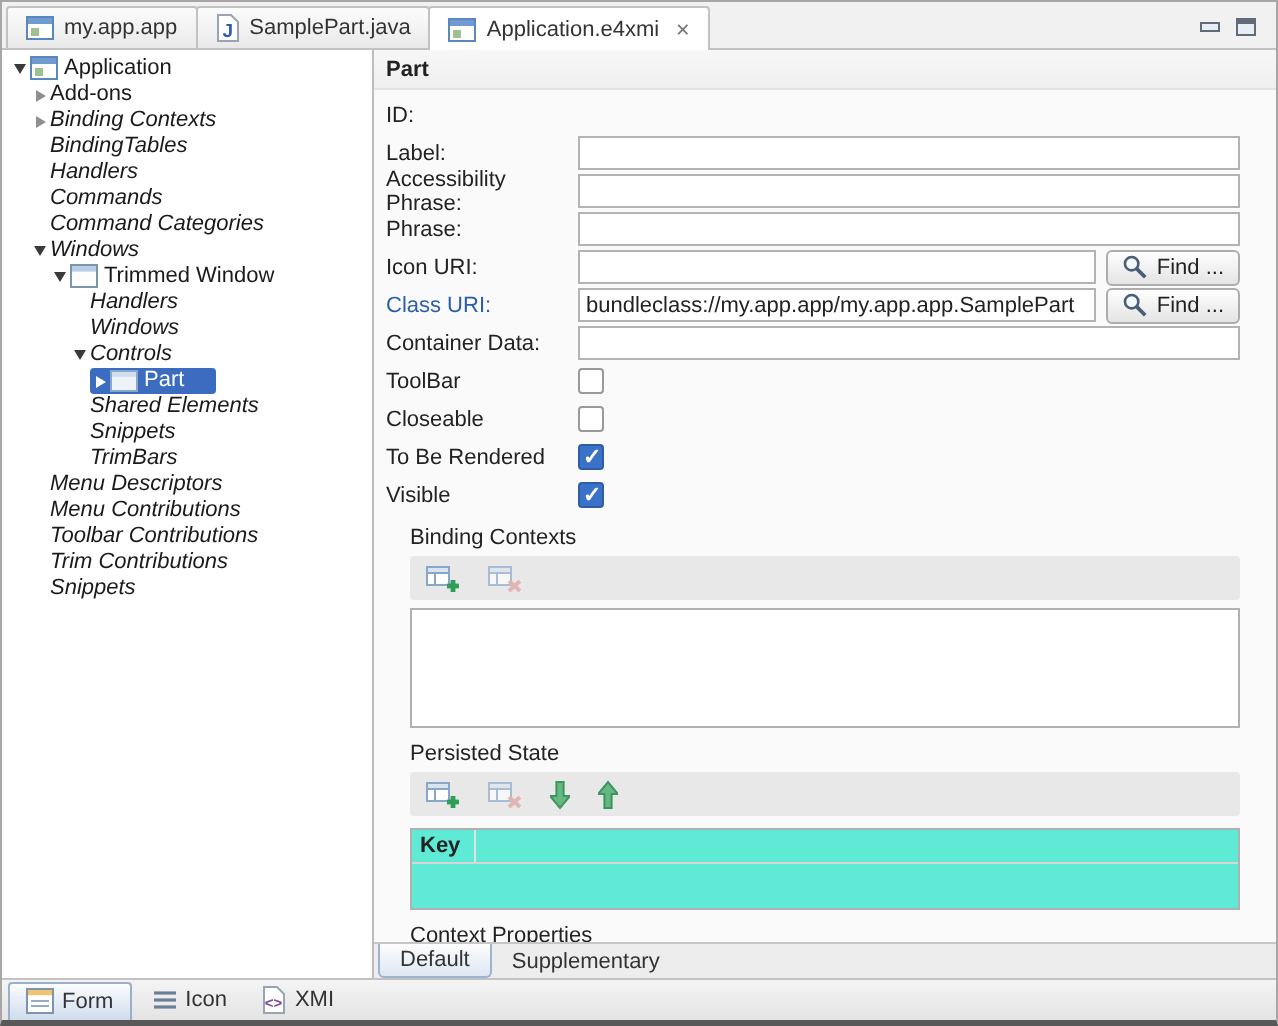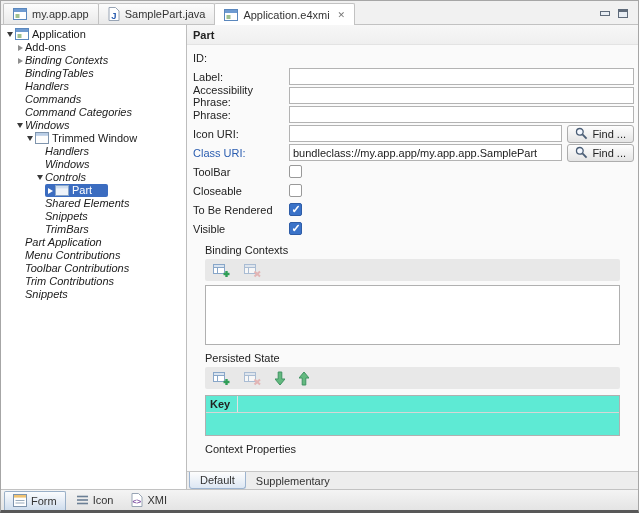--- a/index.html
+++ b/index.html
@@ -30,21 +30,21 @@
   .ticon{flex:none;margin-right:3px;display:flex;align-items:center}
   .tlabel{font-size:11px;line-height:13px;color:#1a1a1a}
   .it .tlabel{font-style:italic}
   .selbox{display:flex;align-items:center;background:#3b6cc0;border-radius:2px;height:13px;padding-right:16px}
   .selbox .tlabel{color:#fff}
 
   
   .formpane{flex:1;display:flex;flex-direction:column;background:#fafafa;position:relative;min-width:0}
   .form-header{height:20px;flex:none;display:flex;align-items:center;padding-left:6px;font-weight:bold;color:#222;background:linear-gradient(#f7f7f7,#efefef);border-bottom:1px solid #e3e3e3}
   .form-body{flex:1;overflow:hidden;padding:2px 0 0 6px;position:relative}
-  .frow{display:flex;align-items:center;height:17px;margin:2px 4px 2px 0}
+  .frow{display:flex;align-items:center;height:17px;margin:2px 18px 2px 0}
   .flabel{width:96px;flex:none;color:#222}
   .flabel.link{color:#2a5db0;cursor:pointer}
   .finput{flex:1;height:17px;border:1px solid #b3b3b3;background:#fff;font:11px "Liberation Sans",sans-serif;padding:0 3px;color:#222;min-width:0}
   .findbtn{flex:none;margin-left:5px;height:18px;display:flex;align-items:center;gap:4px;padding:0 7px;border:1px solid #adadad;border-radius:3px;background:linear-gradient(#fefefe,#e4e4e4);color:#222;font:11px "Liberation Sans",sans-serif;cursor:default}
   .cbox{width:13px;height:13px;border:1px solid #999;background:#fff;border-radius:2px;position:relative;flex:none}
   .cbox.checked{background:#3a72c8;border-color:#2e5ca6}
   .cbox.checked::after{content:"✓";position:absolute;left:1.5px;top:-1.5px;color:#fff;font-size:11px;font-weight:bold}
   .section{margin:0 18px 0 12px}
   .sec-title{color:#222;margin:7px 0 3px}
   .sec-toolbar{height:22px;background:#e8e8e8;border-radius:2px;display:flex;align-items:center;gap:14px;padding:0 8px}
@@ -274,21 +274,21 @@
         <span class="tlabel">Snippets</span>
       </div>
       <div class="trow d3 it">
         <span class="ind"></span>
           <span class="exp"></span>
         <span class="tlabel">TrimBars</span>
       </div>
       <div class="trow d1 it">
         <span class="ind"></span>
           <span class="exp"></span>
-        <span class="tlabel">Part Application</span>
+        <span class="tlabel">Menu Descriptors</span>
       </div>
       <div class="trow d1 it">
         <span class="ind"></span>
           <span class="exp"></span>
         <span class="tlabel">Menu Contributions</span>
       </div>
       <div class="trow d1 it">
         <span class="ind"></span>
           <span class="exp"></span>
         <span class="tlabel">Toolbar Contributions</span>
@@ -337,20 +337,24 @@
         <div class="frow">
           <span class="flabel link">Class URI:</span>
           <input class="finput" value="bundleclass://my.app.app/my.app.app.SamplePart" style="">
           <button class="findbtn">
             <svg width="13" height="13">
                 <use href="#sym-mag"></use>
               </svg>
             <span>Find ...</span>
           </button>
         </div>
+        <div class="frow">
+          <span class="flabel">Container Data:</span>
+          <input class="finput" value="" style="">
+        </div>
 
         <div class="frow">
           <span class="flabel">ToolBar</span>
           <span class="cbox"></span>
         </div>
         <div class="frow">
           <span class="flabel">Closeable</span>
           <span class="cbox"></span>
         </div>
         <div class="frow">

